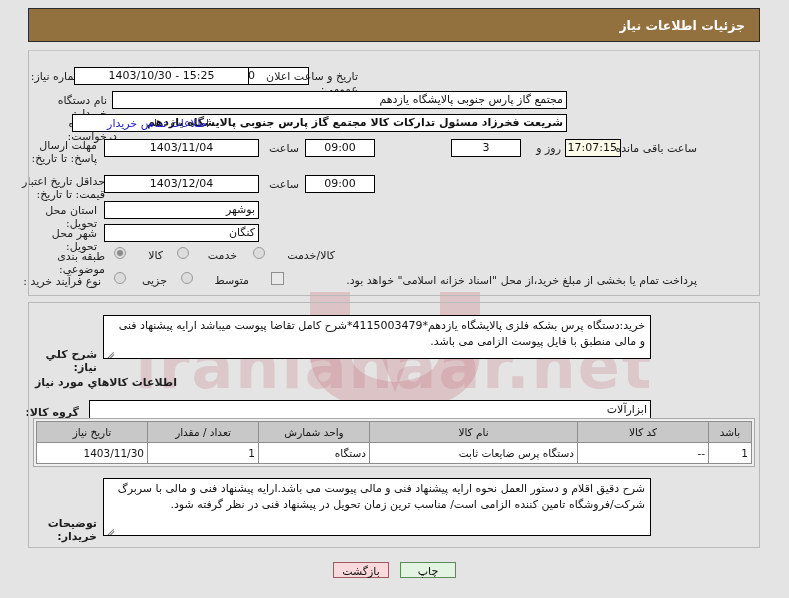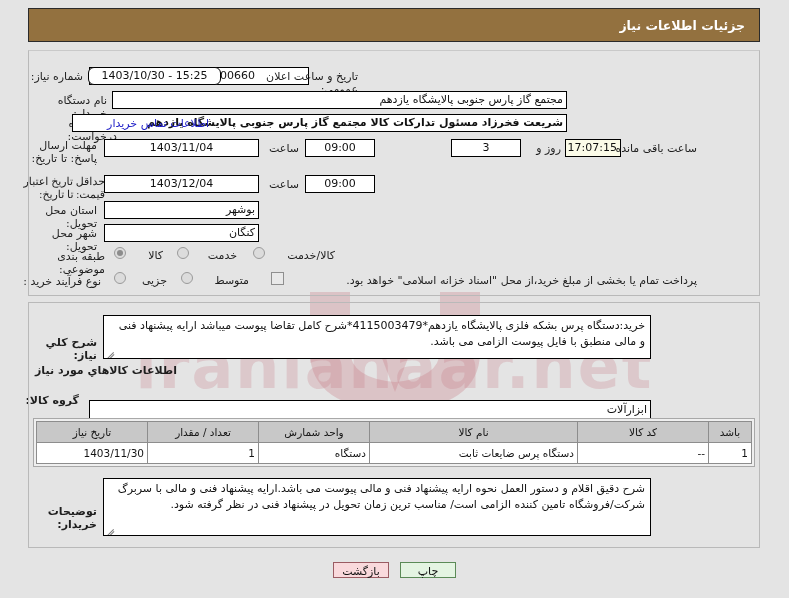--- a/index.html
+++ b/index.html
@@ -94,21 +94,21 @@
     box-sizing: border-box;
     z-index: 2;
   }
   .lbl {
     position: absolute;
     font-size: 11px;
     color: #1e1e1e;
     text-align: right;
     line-height: 13px;
   }
-  .lbl-b { font-weight: bold; }
+  .lbl-b { font-weight: bold; margin-top: 12px; }
 
   .fld {
     position: absolute;
     background: #ffffff;
     border: 1px solid #000000;
     box-sizing: border-box;
     height: 18px;
     line-height: 16px;
     font-size: 11px;
     padding: 0 3px;
@@ -249,39 +249,39 @@
 <div class="topbar">
   <div class="topbar-title">جزئیات اطلاعات نیاز</div>
 </div>
 
 <div class="panel"></div>
 
 <div class="lbl" style="right:706px; top:70px; width:62px;">شماره نیاز:</div>
 <div class="fld center" style="right:480px; top:67px; width:220px;">1103096697000660</div>
 <div class="lbl" style="right:505px; top:70px; width:0;"></div>
 <div class="lbl" style="left:238px; top:70px; width:120px; text-align:right;">تاریخ و ساعت اعلان عمومی:</div>
-<div class="fld center" style="left:88px; top:67px; width:133px;border-radius:6px;">15:25 - 1403/10/30</div>
+<div class="fld center" style="left:74px; top:67px; width:175px;">15:25 - 1403/10/30</div>
 
 <div class="lbl" style="right:682px; top:94px; width:86px;">نام دستگاه خریدار:</div>
 <div class="fld right" style="right:222px; top:91px; width:455px;">مجتمع گاز پارس جنوبی  پالایشگاه یازدهم</div>
 
 <div class="lbl" style="right:672px; top:117px; width:96px;">ایجاد کننده درخواست:</div>
 <div class="fld right" style="right:222px; top:114px; width:495px;font-weight:bold;">شریعت فخرزاد مسئول تدارکات کالا مجتمع گاز پارس جنوبی  پالایشگاه یازدهم</div>
 <div class="lnk" style="right:580px; top:117px;">اطلاعات تماس خریدار</div>
 
 <div class="lbl" style="right:692px; top:139px; width:76px; line-height:13px;">مهلت ارسال پاسخ: تا تاریخ:</div>
 <div class="fld center" style="right:530px; top:139px; width:155px;">1403/11/04</div>
 <div class="plaintxt" style="right:490px; top:142px;">ساعت</div>
 <div class="fld center" style="right:414px; top:139px; width:70px;">09:00</div>
 <div class="fld center" style="right:268px; top:139px; width:70px;">3</div>
 <div class="plaintxt" style="right:228px; top:142px;">روز و</div>
 <div class="fld cream center" style="right:168px; top:139px; width:56px;">17:07:15</div>
 <div class="plaintxt" style="right:92px; top:142px;">ساعت باقی مانده</div>
 
-<div class="lbl" style="right:684px; top:175px; width:84px; line-height:13px;font-family:Liberation Serif, serif;">حداقل تاریخ اعتبار قیمت: تا تاریخ:</div>
+<div class="lbl" style="right:684px; top:175px; width:84px; line-height:13px;">حداقل تاریخ اعتبار قیمت: تا تاریخ:</div>
 <div class="fld center" style="right:530px; top:175px; width:155px;">1403/12/04</div>
 <div class="plaintxt" style="right:490px; top:178px;">ساعت</div>
 <div class="fld center" style="right:414px; top:175px; width:70px;">09:00</div>
 
 <div class="lbl" style="right:692px; top:204px; width:76px;">استان محل تحویل:</div>
 <div class="fld right" style="right:530px; top:201px; width:155px;">بوشهر</div>
 
 <div class="lbl" style="right:692px; top:227px; width:76px;">شهر محل تحویل:</div>
 <div class="fld right" style="right:530px; top:224px; width:155px;">کنگان</div>
 

